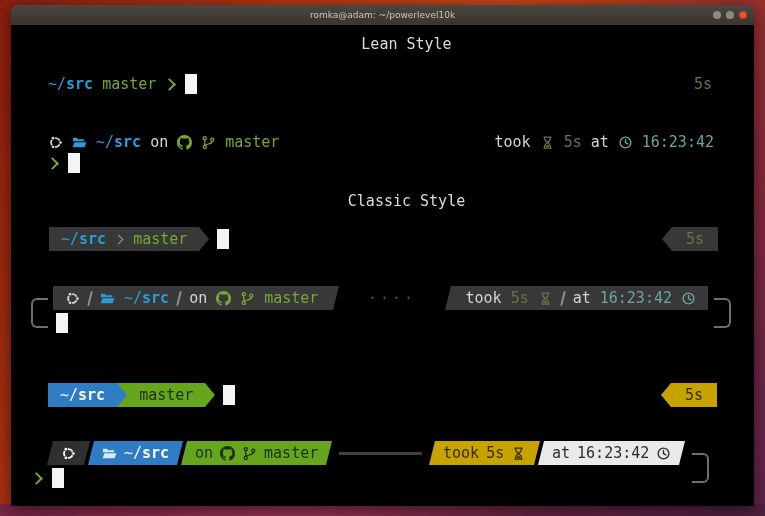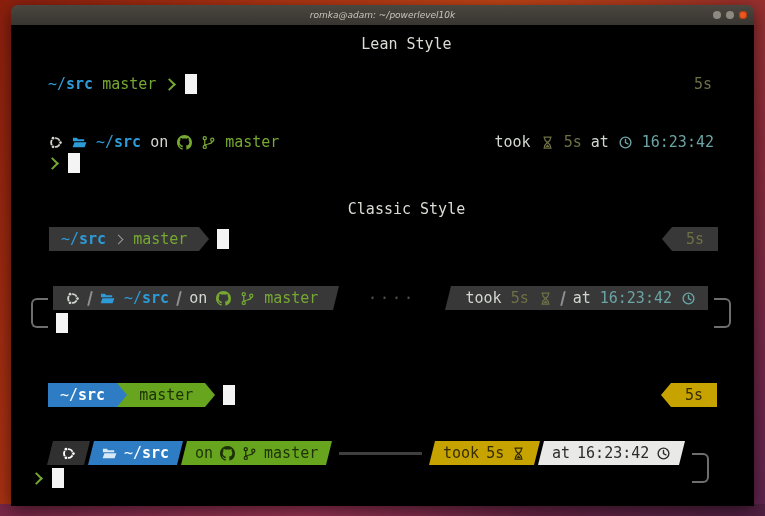--- a/index.html
+++ b/index.html
@@ -7,21 +7,21 @@
     font-family:"DejaVu Sans Mono","Liberation Mono",monospace;
     background:
       linear-gradient(115deg,#8c1f0e 0%,#ae3413 26%,#c24517 50%,#b03a1c 64%,#8a2a3a 82%,#5e2450 100%);}
   .screen::after{content:"";position:absolute;left:0;right:0;bottom:0;height:12px;
     background:linear-gradient(100deg,#6e2550 0%,#93305e 40%,#5e2347 70%,#4d1f3f 100%);opacity:.85;}
   .window{position:absolute;left:11px;top:5px;width:743px;height:501px;
     border-radius:7px 7px 0 0;overflow:hidden;box-shadow:0 4px 18px rgba(0,0,0,.55);z-index:2;}
   .titlebar{position:relative;height:20px;background:linear-gradient(#4a4741,#383530);
     display:flex;align-items:center;justify-content:center;}
   .titlebar .title{font-family:"DejaVu Sans","Liberation Sans",sans-serif;
-    font-size:9px;color:#c9c5bc;font-style:italic;}
+    font-size:9px;color:#c9c5bc;}
   .controls{position:absolute;right:7px;top:6px;display:flex;gap:5px;}
   .dot{width:8px;height:8px;border-radius:50%;}
   .dot.min,.dot.max{background:#8d8880;}
   .dot.close{background:#ea5720;box-shadow:inset 0 0 0 1px #b23c12;}
   .body{position:absolute;left:0;right:0;top:20px;bottom:0;background:#000;color:#d3d7cf;font-size:15px;}
 
   .row{position:absolute;display:flex;align-items:center;height:22px;}
   .heading{position:absolute;left:0;right:0;text-align:center;color:#dcdcd5;height:17px;line-height:17px;padding-left:48px;}
   .grp{display:flex;align-items:center;gap:9px;}
   .tight{display:flex;align-items:center;gap:0;}
@@ -167,21 +167,21 @@
               <use href="#i-clock"></use>
             </svg>
           <span class="c-teal">16:23:42</span>
         </span>
       </div>
       <div class="row" style="top:127px;left:37px">
         <span class="chev c-green"></span>
         <span class="cursor" style="margin-left:9px"></span>
       </div>
 
-      <div class="heading" style="top:176px">Classic Style</div>
+      <div class="heading" style="top:168px">Classic Style</div>
 
       <div class="row" style="top:202px;left:38px;right:36px;height:24px;justify-content:space-between">
         <span style="display:flex;align-items:center">
           <span class="seg">
             <span class="tight">
               <span class="c-blue">~/</span>
                 <span class="c-blue b">src</span>
             </span>
             <span class="chev thin"></span>
             <span class="c-green">master</span>

